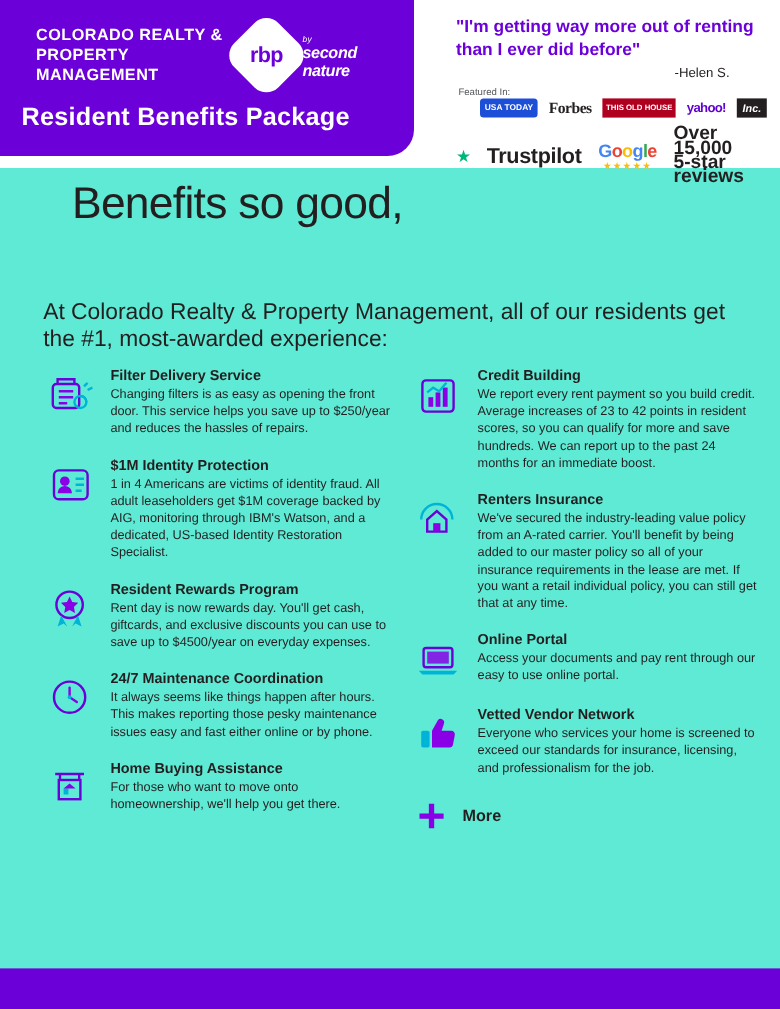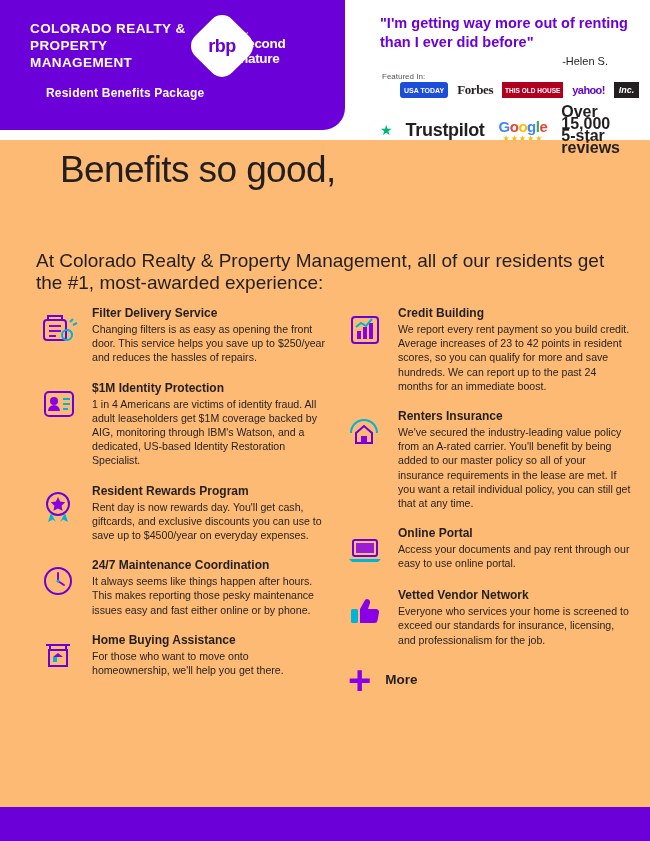--- a/index.html
+++ b/index.html
@@ -3,21 +3,21 @@
 <meta charset="utf-8">
 <style>
   * { box-sizing: border-box; margin: 0; padding: 0; }
   html, body {
     width: 650px; height: 841px;
     background: #ffffff;
     font-family: "Liberation Sans", sans-serif;
     color: #231f20;
     overflow: hidden;
   }
-  .page { position: relative; width: 650px; height: 841px; background: #fdba74; border-radius: 22px; }
+  .page { position: relative; width: 650px; height: 841px; background: #5eead4; border-radius: 22px; }
 
   
   .header { position: relative; width: 650px; height: 140px; background: #ffffff; }
   .header-purple {
     position: absolute; left: 0; top: 0; width: 345px; height: 130px;
     background: #6c00d8;
     border-bottom-right-radius: 22px;
   }
   .brand-name {
     position: absolute; left: 30px; top: 20px; width: 180px;
@@ -33,28 +33,28 @@
     border-radius: 14px;
     transform: rotate(45deg);
     box-shadow: 0 0 0 0 rgba(0,0,0,0);
   }
   .rbp-text {
     position: absolute; left: 0; top: 0; width: 52px; height: 52px;
     display: flex; align-items: center; justify-content: center;
     color: #6c00d8; font-size: 18px; font-weight: bold; letter-spacing: -.5px;
   }
   .sn-logo {
-    position: absolute; left: 240px; top: 30px; width: 78px;
-    color: #ffffff; line-height: 1.05;
+    position: absolute; left: 252px; top: 30px; width: 78px;
+    color: #ffffff; line-height: 1.05; font-style: italic;
   }
   .sn-by { font-size: 7px; letter-spacing: .3px; }
   .sn-name { font-size: 13.5px; font-weight: bold; letter-spacing: -.3px; }
   .rbp-title {
-    position: absolute; left: 46px; top: 86px;
-    color: #ffffff; font-size: 12px; font-weight: bold; letter-spacing: .2px;
+    position: absolute; left: 18px; top: 86px;
+    color: #ffffff; font-size: 21px; font-weight: bold; letter-spacing: .2px;
   }
 
   .quote-block { position: absolute; left: 380px; top: 14px; width: 250px; }
   .quote-text {
     color: #6c00d8; font-size: 14.5px; font-weight: bold; line-height: 19px;
   }
   .quote-author {
     margin-top: 3px; text-align: right; padding-right: 22px;
     color: #231f20; font-size: 11px;
   }

